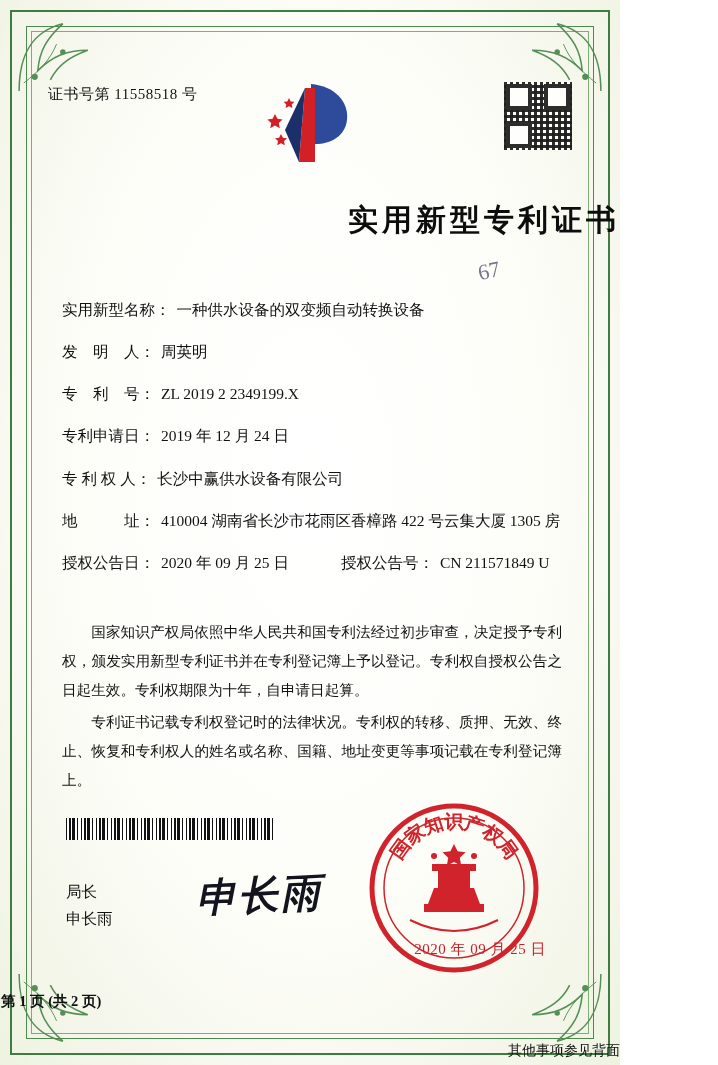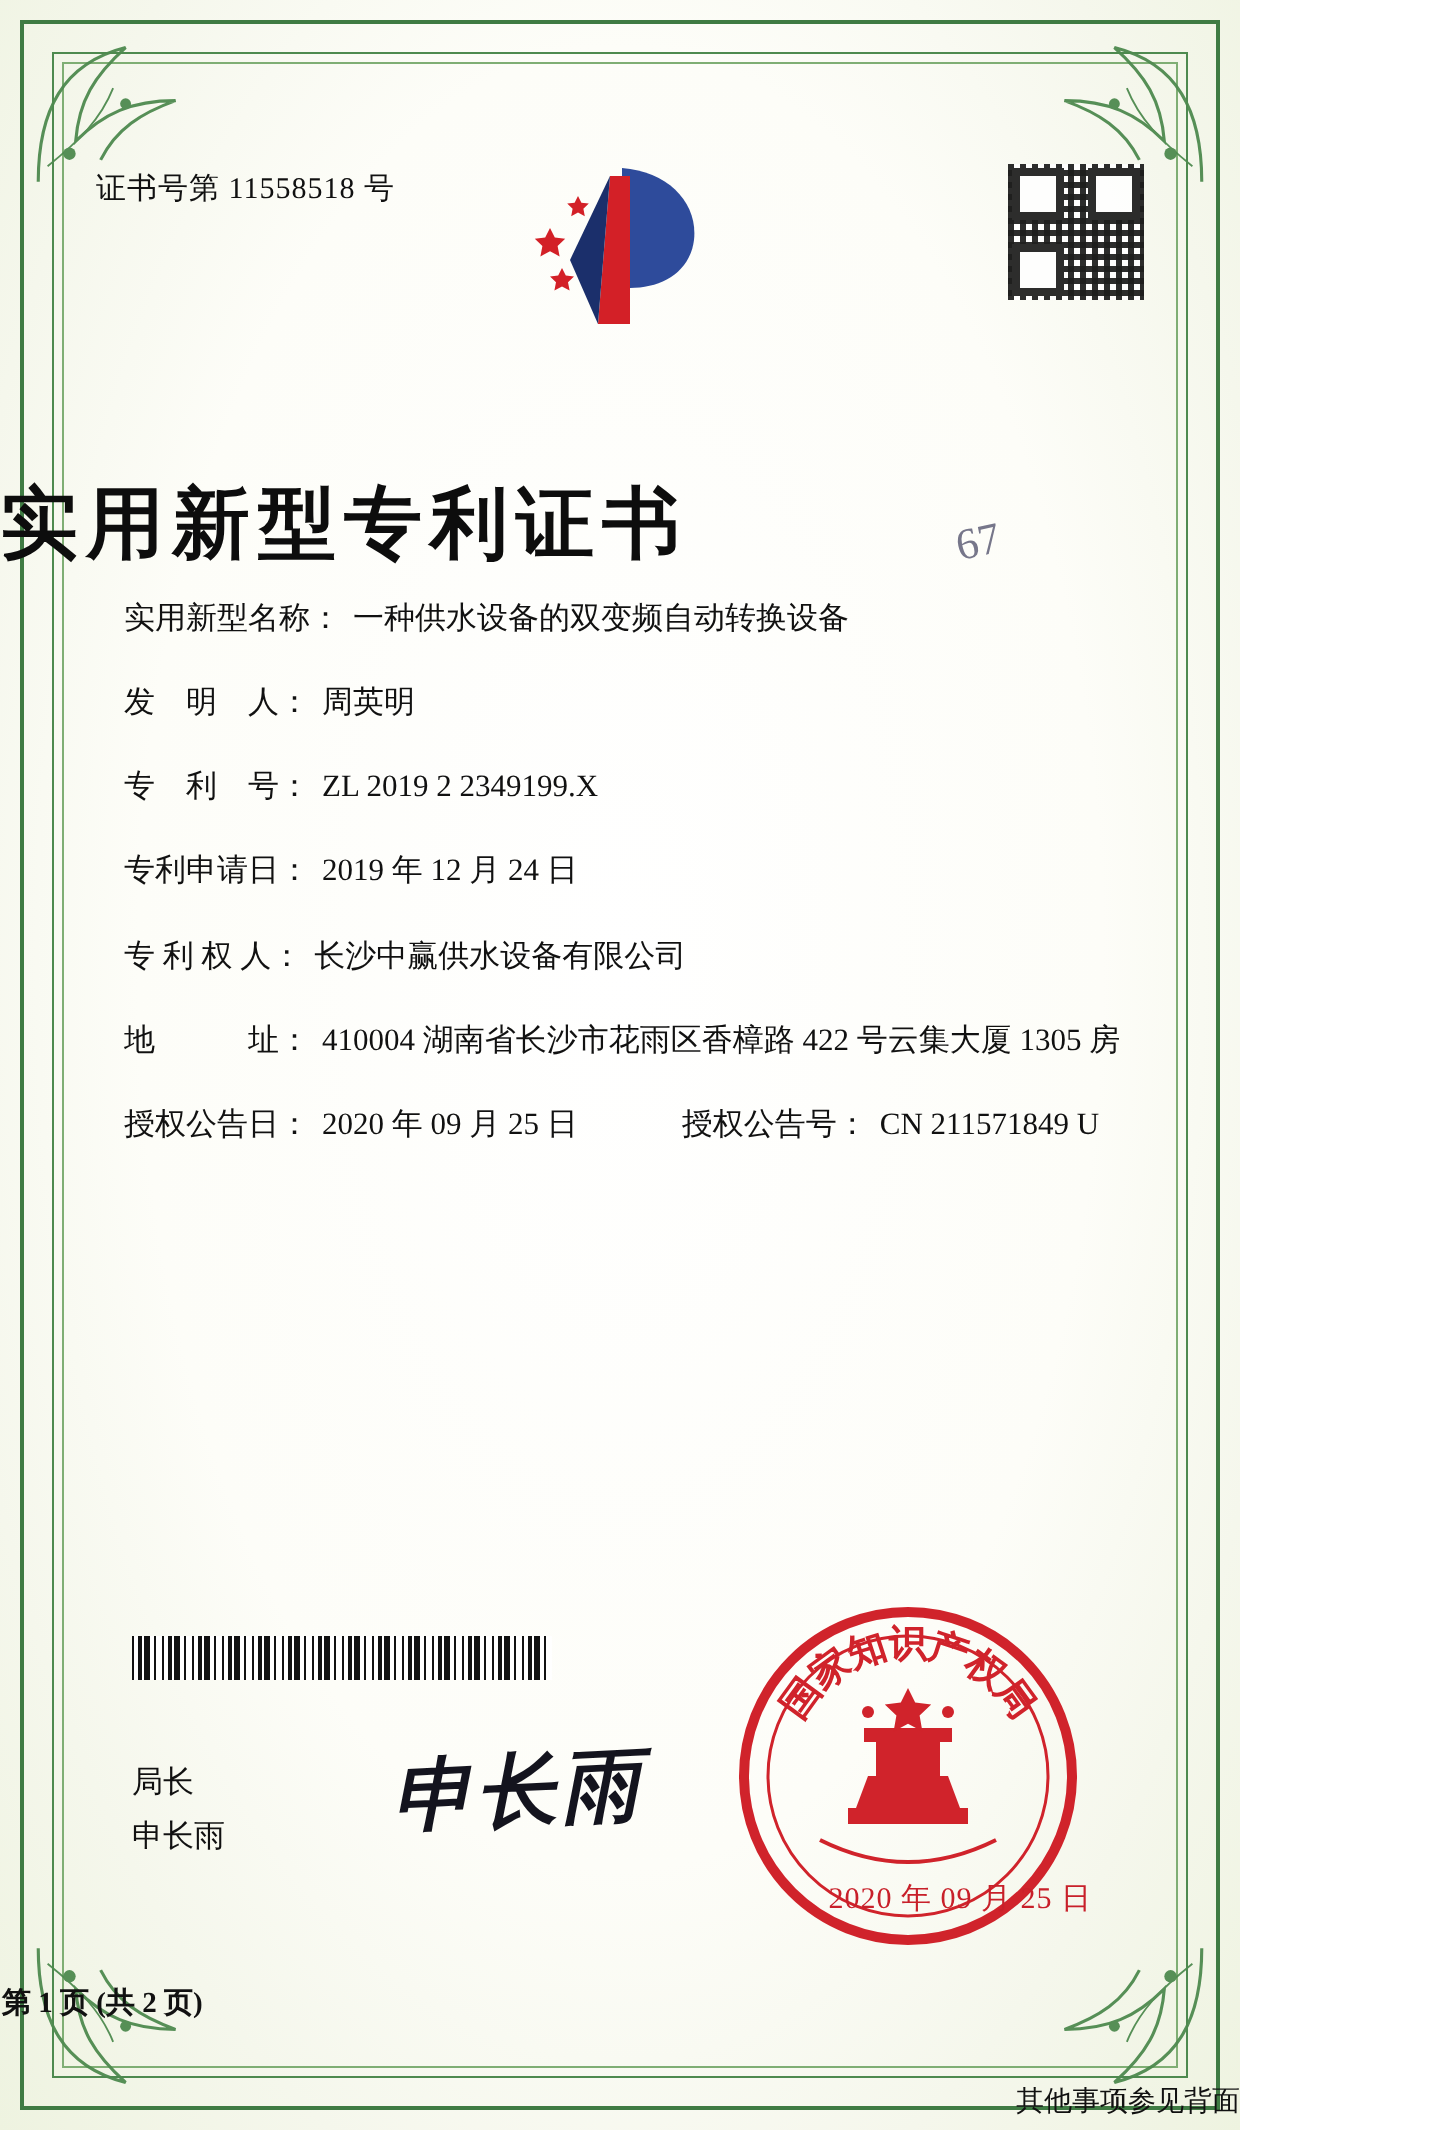--- a/index.html
+++ b/index.html
@@ -99,27 +99,26 @@
     width: 18px; height: 18px;
     border: 4px solid #111;
     background: #fff;
   }
 
   
   .title {
     position: absolute;
     top: 200px;
     left: 0; right: 0;
-    text-align: left;
+    text-align: right;
     font-family: "DejaVu Serif", "Liberation Serif", serif;
     font-weight: 700;
-    font-size: 39px;
+    font-size: 30px;
     letter-spacing: 4px;
     color: #0d0d0d;
-    margin-top: 35px;
   }
 
   .handwrite-mark {
     position: absolute;
     right: 120px;
     top: 258px;
     font-family: "Liberation Serif", serif;
     font-size: 22px;
     color: #4a4a66;
     transform: rotate(-12deg);
@@ -347,20 +346,24 @@
       <span class="field-label">授权公告日</span>
       <span class="field-colon">：</span>
       <span>2020 年 09 月 25 日</span>
       <span class="second-label">授权公告号</span>
       <span class="field-colon">：</span>
       <span>CN 211571849 U</span>
     </div>
 
   </div>
 
+  <div class="paragraphs">
+    <p>国家知识产权局依照中华人民共和国专利法经过初步审查，决定授予专利权，颁发实用新型专利证书并在专利登记簿上予以登记。专利权自授权公告之日起生效。专利权期限为十年，自申请日起算。</p>
+    <p>专利证书记载专利权登记时的法律状况。专利权的转移、质押、无效、终止、恢复和专利权人的姓名或名称、国籍、地址变更等事项记载在专利登记簿上。</p>
+  </div>
 
   <div class="barcode"></div>
 
   <div class="sig-label">
     <div>局长</div>
     <div>申长雨</div>
   </div>
   <div class="sig-hand">申长雨</div>
 
   <div class="seal">

